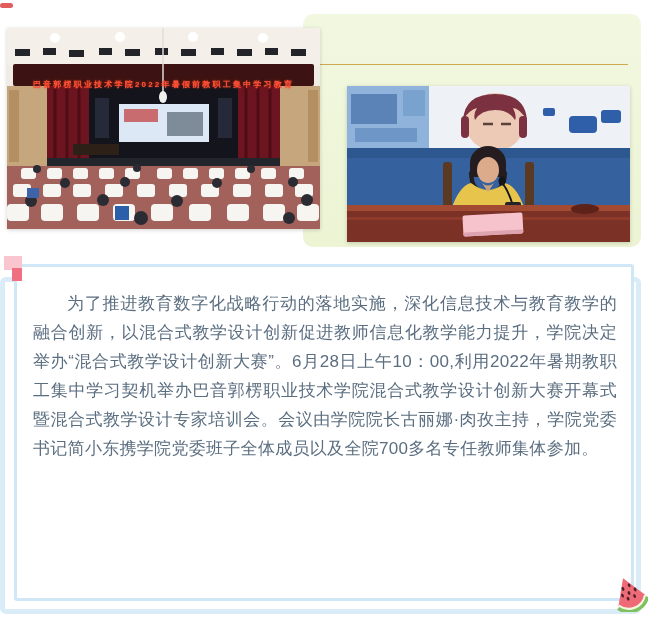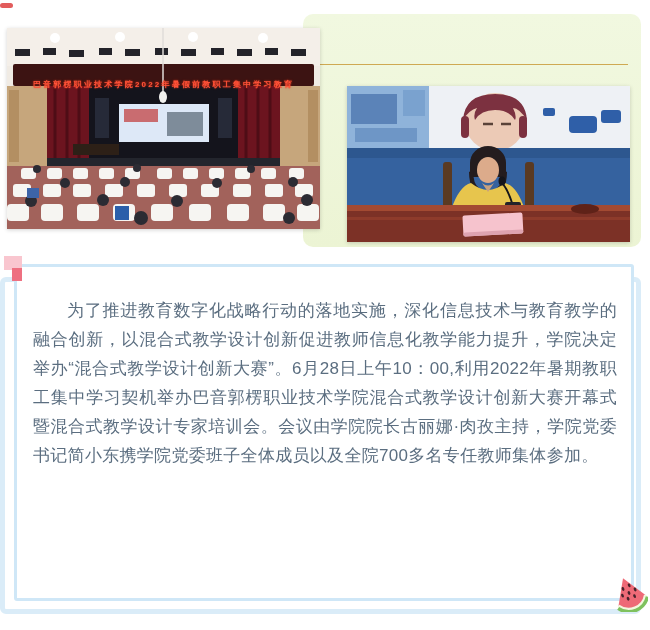--- a/index.html
+++ b/index.html
@@ -29,21 +29,21 @@
   
   .outer-frame{left:0;top:277px;width:641px;height:337px;border:5px solid #daecf8;
     border-radius:6px;box-sizing:border-box;}
   .card{left:14px;top:264px;width:620px;height:337px;background:#ffffff;
     border:3px solid #cfe7f7;border-radius:3px;box-sizing:border-box;overflow:hidden;}
   .pink-light{left:4px;top:256px;width:18px;height:14px;background:#f9c6cf;}
   .pink-dark{left:12px;top:268px;width:10px;height:13px;background:#ee7081;}
 
   .article{padding:17px 14px 0 16px;color:#5b6e80;font-size:17px;line-height:29px;
     letter-spacing:.3px;text-align:justify;}
-  .article p{margin:12px 0 22px 0;text-indent:2em;}
+  .article p{margin:5px 0 22px 0;text-indent:2em;}
 
   
   .melon{left:610px;top:574px;width:38px;height:38px;}
 </style>
 </head>
 <body>
 
 <div class="screen">
 
   <div class="abs red-dash"></div>

